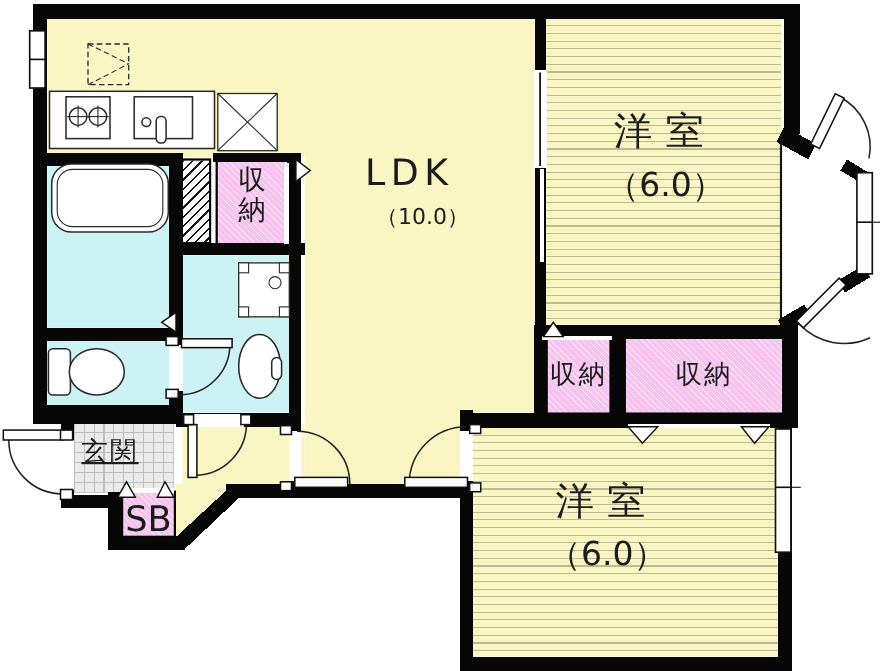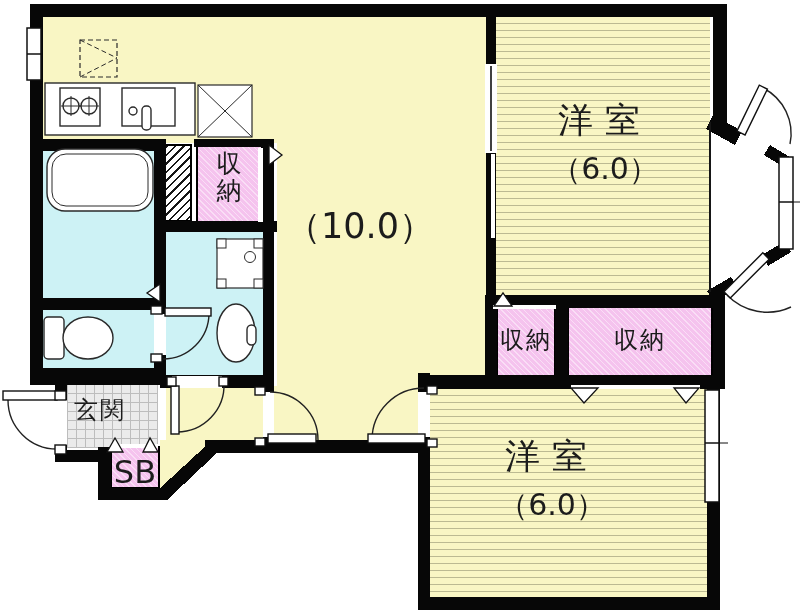--- a/index.html
+++ b/index.html
@@ -12,30 +12,30 @@
   .pink{background:repeating-linear-gradient(45deg,rgba(255,255,255,.45) 0 1px,transparent 1px 4px) var(--closet-pink,#f5c3ee);
         border:2px solid #000;box-sizing:border-box;}
   .tile{background-image:repeating-linear-gradient(0deg,var(--tile-line,#bdbdbd) 0 1px,transparent 1px 9px),
                          repeating-linear-gradient(90deg,var(--tile-line,#bdbdbd) 0 1px,transparent 1px 9px);
         background-color:var(--tile-gray,#ebebeb);}
   .hatch{background:repeating-linear-gradient(135deg,#161616 0 1.5px,#fff 1.5px 6px);
          border:2px solid #000;box-sizing:border-box;}
   svg{position:absolute;left:0;top:0;}
   .lbl{position:absolute;text-align:center;white-space:nowrap;z-index:5;line-height:1.15;}
   .lbl-ldk{left:282px;top:138px;width:180px;font-size:33px;letter-spacing:5px;}
-  .lbl-ldk-size{left:260px;top:186px;width:200px;font-size:35px;margin-top:20px;}
+  .lbl-ldk-size{left:284px;top:186px;width:200px;font-size:20px;}
   .lbl-rt{left:505px;top:100px;width:200px;font-size:35px;letter-spacing:12px;}
   .lbl-rt-size{left:505px;top:152px;width:200px;font-size:30px;}
   .lbl-rb{left:452px;top:436px;width:200px;font-size:35px;letter-spacing:12px;}
   .lbl-rb-size{left:452px;top:488px;width:200px;font-size:30px;}
   .lbl-cl-tl{left:197px;top:150px;width:64px;font-size:25px;white-space:normal;}
   .lbl-cl-tl .stack{width:27px;margin:0 auto;word-break:break-all;line-height:1.08;}
   .lbl-cl-ml{left:496px;top:327px;width:60px;font-size:24px;letter-spacing:2px;}
   .lbl-cl-mr{left:567px;top:327px;width:146px;font-size:24px;letter-spacing:2px;}
-  .lbl-genkan{left:74px;top:397px;width:90px;font-size:24px;letter-spacing:2px;text-align:left;}
+  .lbl-genkan{left:74px;top:397px;width:90px;font-size:24px;letter-spacing:2px;text-align:left;text-decoration:underline;}
   .lbl-sb{left:110px;top:454px;width:50px;font-size:32px;}
 </style>
 </head>
 <body>
 
 <div id="plan">
 
   <div class="floor yellow" style="left:43px;top:17px;width:443px;height:126px;"></div>
   <div class="floor yellow" style="left:277px;top:143px;width:209px;height:232px;"></div>
   <div class="floor yellow" style="left:277px;top:371px;width:141px;height:70px;"></div>
@@ -185,20 +185,21 @@
       <rect x="217" y="239" width="9" height="9" stroke-width="1"></rect>
       <rect x="254" y="239" width="9" height="9" stroke-width="1"></rect>
       <rect x="217" y="279" width="9" height="9" stroke-width="1"></rect>
       <rect x="254" y="279" width="9" height="9" stroke-width="1"></rect>
       <circle cx="250" cy="257" r="5.5" stroke-width="1"></circle>
       <ellipse cx="236" cy="333" rx="19" ry="29"></ellipse>
       <rect x="247" y="325" width="9" height="20" rx="4.5"></rect>
     </g>
   </svg>
 
+  <div class="lbl lbl-ldk">LDK</div>
   <div class="lbl lbl-ldk-size">（10.0）</div>
   <div class="lbl lbl-rt">洋室</div>
   <div class="lbl lbl-rt-size">（6.0）</div>
   <div class="lbl lbl-rb">洋室</div>
   <div class="lbl lbl-rb-size">（6.0）</div>
   <div class="lbl lbl-cl-tl">
     <div class="stack">収納</div>
   </div>
   <div class="lbl lbl-cl-ml">収納</div>
   <div class="lbl lbl-cl-mr">収納</div>

